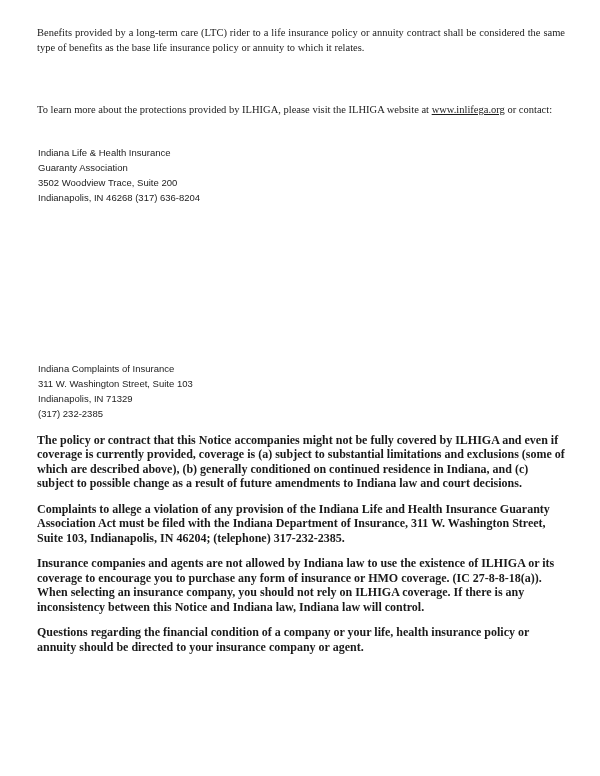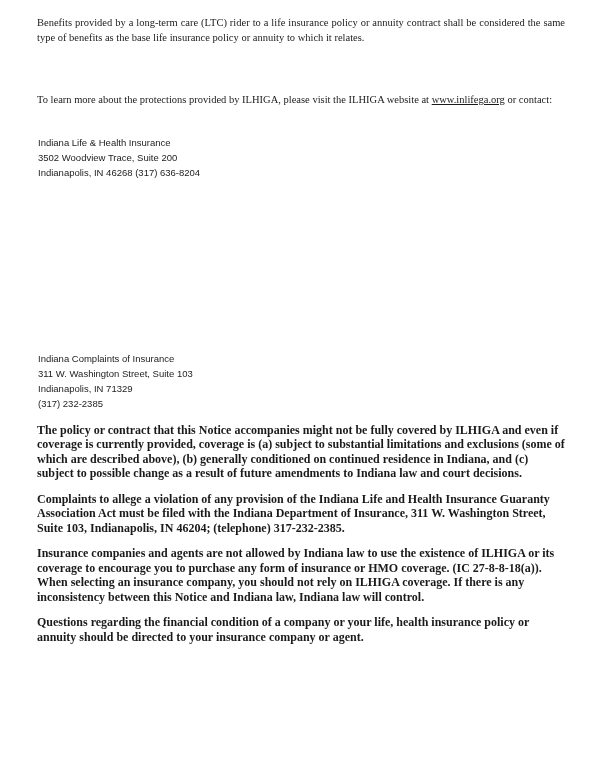--- a/index.html
+++ b/index.html
@@ -6,21 +6,21 @@
     margin: 0;
     padding: 0;
     background: #ffffff;
   }
   .page {
     position: relative;
     width: 600px;
     height: 776px;
     background: #ffffff;
     box-sizing: border-box;
-    padding: 16px 35px 0 37px;
+    padding: 26px 35px 0 37px;
     color: #1a1a1a;
     overflow: hidden;
   }
   .body-text {
     font-family: "Liberation Serif", "DejaVu Serif", serif;
     font-size: 10.5px;
     line-height: 14.5px;
     margin: 0;
     color: #1a1a1a;
   }
@@ -67,20 +67,21 @@
 
 <div class="page">
 
   <p class="body-text justify para-ltc">Benefits provided by a long-term care (LTC) rider to a life insurance policy or annuity contract shall be considered the same type of benefits as the base life insurance policy or annuity to which it relates.</p>
 
   <p class="body-text para-learn-more"><span>To learn more about the protections provided by ILHIGA, please visit the ILHIGA website at </span><a class="doc-link">www.inlifega.org</a><span> or contact:</span></p>
 
   <div class="contact-columns">
     <div class="contact-col left">
       <div class="contact-line">Indiana Life &amp; Health Insurance</div>
+      <div class="contact-line">Guaranty Association</div>
       <div class="contact-line">3502 Woodview Trace, Suite 200</div>
       <div class="contact-line">Indianapolis, IN 46268 (317) 636-8204</div>
     </div>
     <div class="contact-col">
       <div class="contact-line">Indiana Complaints of Insurance</div>
       <div class="contact-line">311 W. Washington Street, Suite 103</div>
       <div class="contact-line">Indianapolis, IN 71329</div>
       <div class="contact-line">(317) 232-2385</div>
     </div>
   </div>

